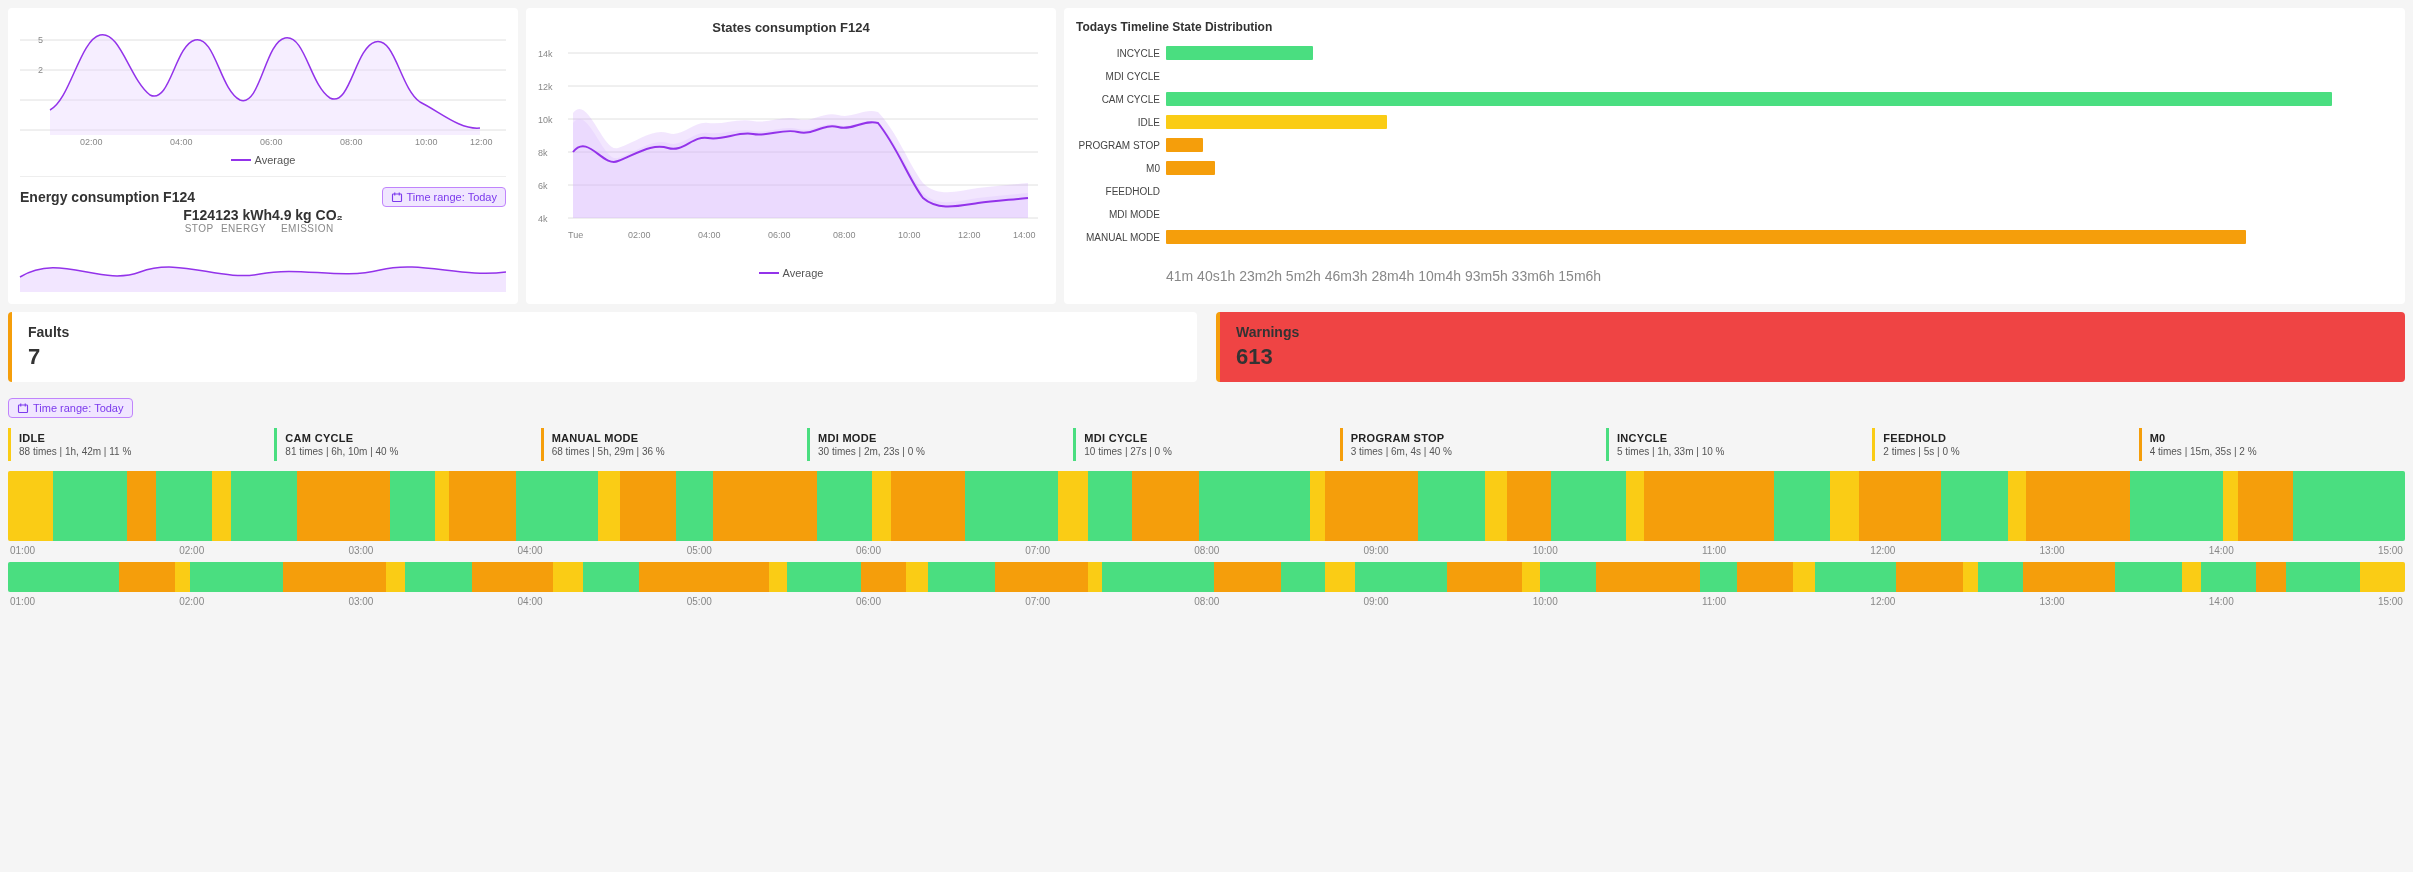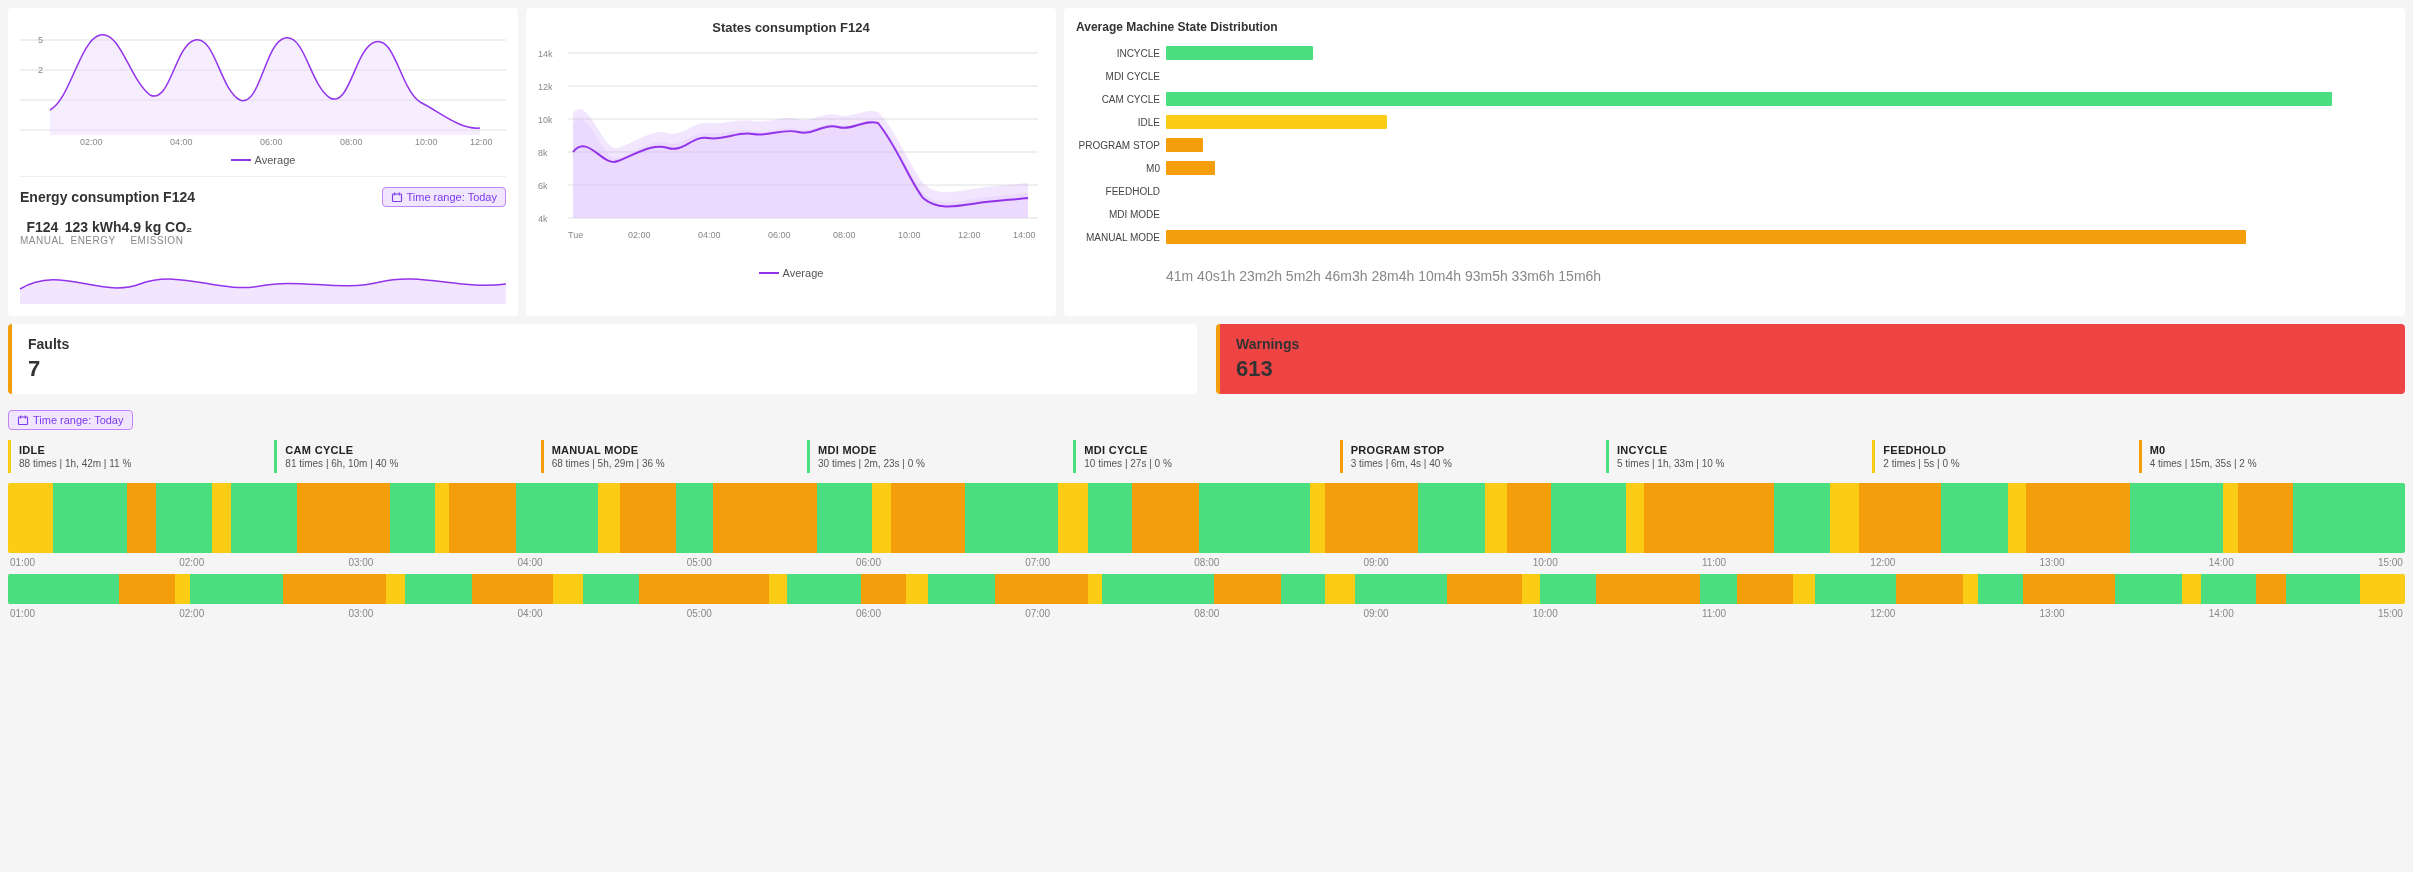--- a/index.html
+++ b/index.html
@@ -6,21 +6,21 @@
     body { background: #f5f5f5; font-family: Arial, sans-serif; font-size: 12px; color: #333; width: 2413px; }
     
     .top-section { display: flex; gap: 8px; padding: 8px; }
     
     .panel { background: #fff; border-radius: 4px; padding: 12px; }
     
     
     .energy-chart-panel { width: 510px; }
     .energy-chart-area { height: 130px; position: relative; overflow: hidden; }
     .time-range-btn { float: right; background: #f0e6ff; border: 1px solid #c084fc; border-radius: 4px; padding: 3px 8px; font-size: 11px; color: #7c3aed; cursor: pointer; display: flex; align-items: center; gap: 4px; }
-    .energy-stats { display: flex; justify-content: flex-start; margin-top: 12px; text-align: center; }
+    .energy-stats { display: flex; justify-content: center; text-align: center; }
     .stat-value { font-size: 14px; font-weight: 600; }
     .stat-label { font-size: 10px; color: #888; letter-spacing: 0.5px; }
     .energy-wave { height: 50px; margin-top: 8px; }
     .legend-line { text-align: center; margin-top: 4px; font-size: 11px; color: #555; display: flex; align-items: center; justify-content: center; gap: 4px; }
     .legend-dash { width: 20px; height: 2px; background: #9333ea; display: inline-block; }
 
     
     .power-panel { width: 520px; }
     .power-title { text-align: center; font-size: 13px; font-weight: 600; margin-bottom: 8px; }
     .power-chart-area { height: 220px; position: relative; }
@@ -107,21 +107,21 @@
             <rect x="2" y="4" width="12" height="10" rx="1" fill="none" stroke="#7c3aed" stroke-width="1.5"></rect>
             <line x1="5" y1="2" x2="5" y2="6" stroke="#7c3aed" stroke-width="1.5"></line>
             <line x1="11" y1="2" x2="11" y2="6" stroke="#7c3aed" stroke-width="1.5"></line>
           </svg>
         <span>Time range: Today</span>
       </button>
     </div>
     <div class="energy-stats">
       <div>
         <div class="stat-value">F124</div>
-        <div class="stat-label">MANUAL</div>
+        <div class="stat-label">STOP</div>
       </div>
       <div>
         <div class="stat-value">123 kWh</div>
         <div class="stat-label">ENERGY</div>
       </div>
       <div>
         <div class="stat-value">4.9 kg CO₂</div>
         <div class="stat-label">EMISSION</div>
       </div>
     </div>
@@ -168,21 +168,21 @@
         <path fill="none" stroke="#9333ea" stroke-width="2" d="M35,109 C50,90 65,125 80,118 C100,110 115,100 130,105 C145,110 155,92 170,95 C185,98 200,88 215,91 C230,94 245,85 260,89 C275,93 285,80 300,84 C315,88 325,76 340,80 C360,105 370,135 385,155 C400,168 420,163 440,160 C455,158 470,157 490,155"></path>
       </svg>
     </div>
     <div class="legend-line" style="margin-top:4px;">
       <span class="legend-dash"></span>
       <span>Average</span>
     </div>
   </div>
 
   <div class="panel state-dist-panel">
-    <div class="state-dist-title">Average Machine State Distribution</div>
+    <div class="state-dist-title">Todays Timeline State Distribution</div>
     <div id="state-bars">
 
     <div class="state-bar-row">
     <div class="state-bar-label">INCYCLE</div>
     <div class="state-bar-track">
       <div class="state-bar-fill" style="width:12%;background:#4ade80;"></div>
     </div>
   </div>
         <div class="state-bar-row">
     <div class="state-bar-label">MDI CYCLE</div>

